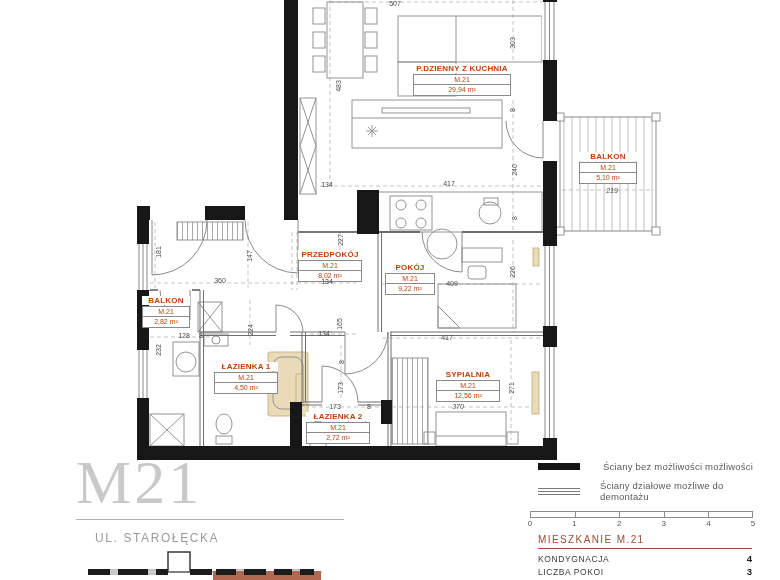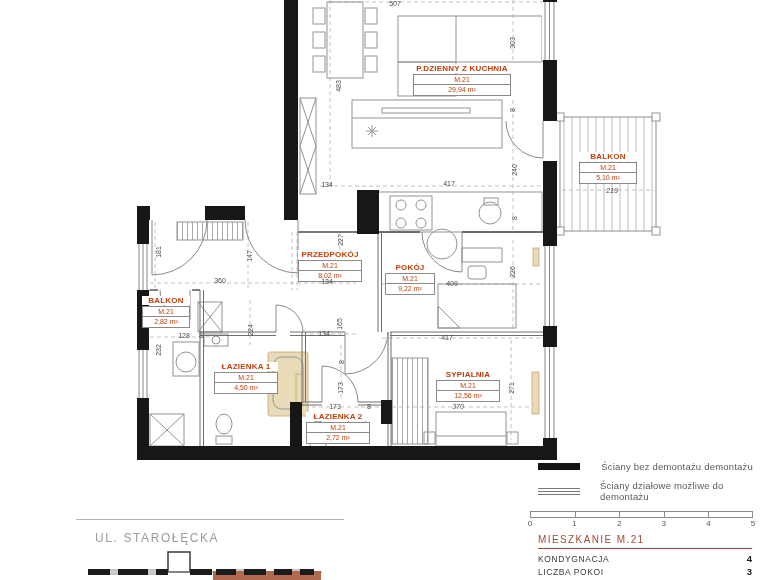--- a/index.html
+++ b/index.html
@@ -347,20 +347,21 @@
       <span class="dim" style="left: 324px; top: 333px;">134</span>
       <span class="dim" style="left: 447px; top: 337px;">417</span>
       <span class="dim rot" style="left: 341px; top: 362px;">8</span>
       <span class="dim rot" style="left: 340px; top: 388px;">173</span>
       <span class="dim" style="left: 335px; top: 406px;">173</span>
       <span class="dim" style="left: 369px; top: 406px;">8</span>
       <span class="dim rot" style="left: 511px; top: 388px;">271</span>
       <span class="dim ital" style="left: 458px; top: 406px;">370</span>
     </div>
 
+  <div class="brand-title">M21</div>
   <div class="brand-rule"></div>
   <div class="brand-street">UL. STAROŁĘCKA</div>
 
   <svg class="minimap" width="290" height="32" viewBox="0 0 290 32">
     <rect x="118" y="4" width="22" height="20" fill="#fff" stroke="#3a3a3a" stroke-width="1.5"></rect>
     <line x1="38" y1="24" x2="272" y2="24" stroke="#9a9a9a" stroke-width="1"></line>
     <rect x="163" y="23" width="108" height="9" fill="var(--highlight)"></rect>
     <g fill="#1c1c1c">
       <rect x="38" y="21" width="22" height="6"></rect>
       <rect x="68" y="21" width="30" height="6"></rect>
@@ -377,21 +378,21 @@
       <line x1="98" y1="22" x2="106" y2="22"></line>
         <line x1="98" y1="26" x2="106" y2="26"></line>
       <line x1="186" y1="22" x2="194" y2="22"></line>
         <line x1="242" y1="22" x2="250" y2="22"></line>
     </g>
   </svg>
 
   <div class="legend">
     <div class="legend-items">
         <div class="legend-row" style="flex-direction: row-reverse;">
-          <span class="legend-label">Ściany bez demontażu demontażu</span>
+          <span class="legend-label">Ściany bez możliwości możliwości</span>
           <span class="swatch solid"></span>
         </div>
         <div class="legend-row" style="flex-direction: row-reverse; gap: 20px;">
           <span class="legend-label">Ściany działowe możliwe do demontażu</span>
           <span class="swatch double"></span>
         </div>
       </div>
     <div class="scalebar">
       <div class="scalebar-line">
           <div class="scale-tick" style="left: calc(0% + 0px);"></div>

